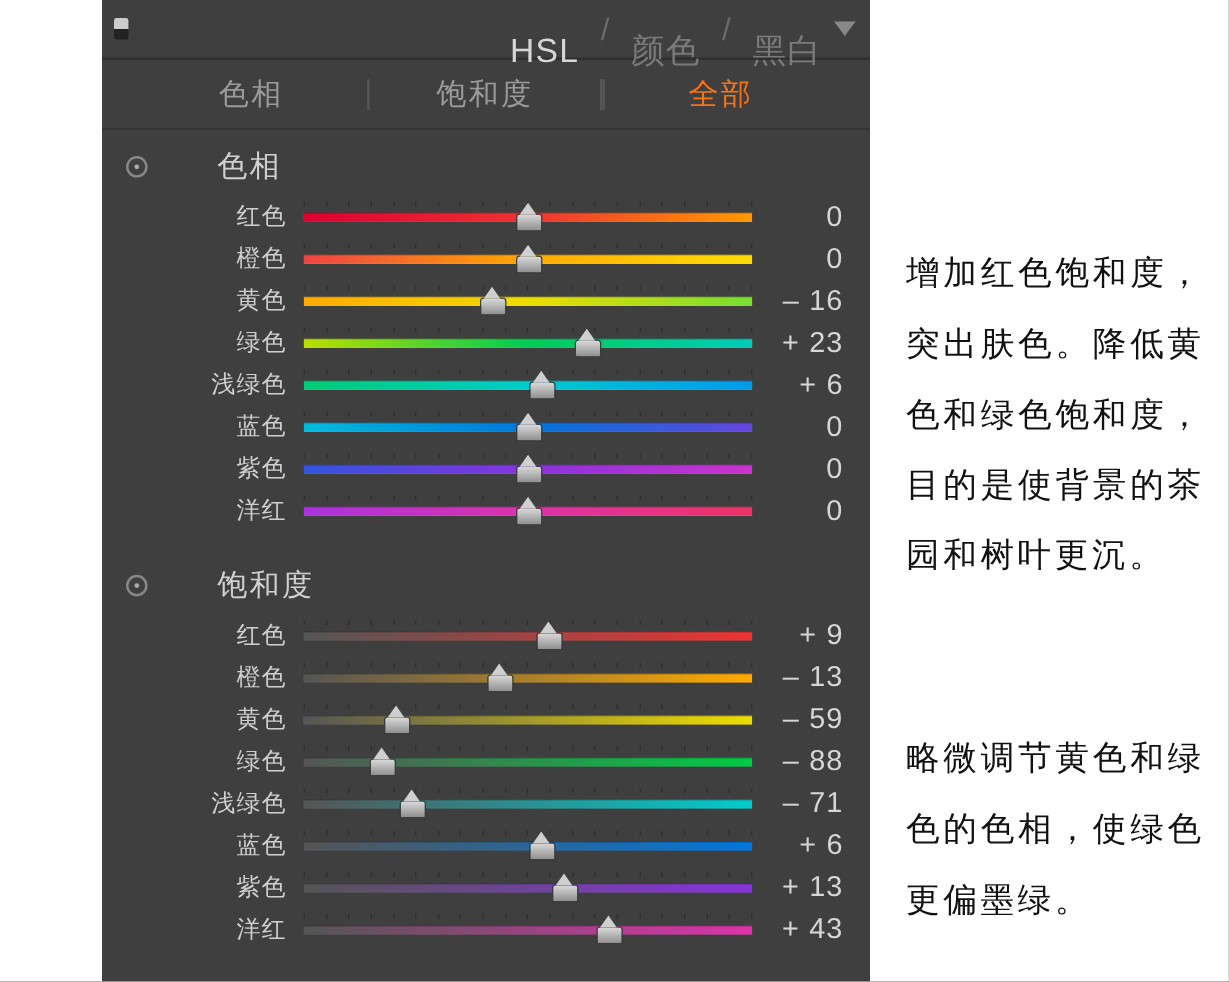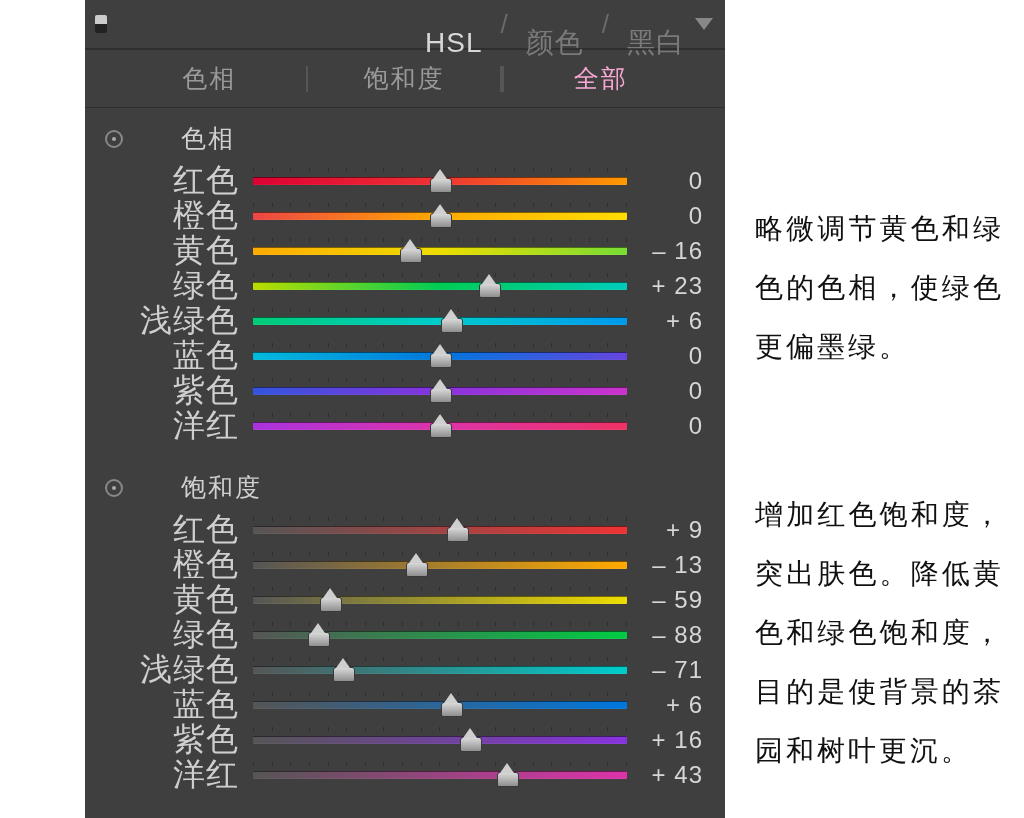--- a/index.html
+++ b/index.html
@@ -55,21 +55,21 @@
     border-bottom: 1px solid #2f2f2f;
   }
   .tab {
     flex: 1;
     text-align: center;
     font-size: 25px;
     color: #9a9a9a;
     cursor: pointer;
     letter-spacing: 2px;
   }
-  .tab.active { color: #f9a8d4; }
+  .tab.active { color: #f97316; }
   .tab-sep { width: 2px; height: 26px; background: #565656; }
 
   .sections { padding: 8px 18px 0 18px; }
   .section { margin-bottom: 22px; }
   .section-head {
     display: flex; align-items: center;
     padding: 6px 0 8px 0;
   }
   .target-dot {
     width: 18px; height: 18px; border-radius: 50%;
@@ -83,21 +83,21 @@
     transform:translate(-50%,-50%);
   }
   .section-title { font-size: 25px; color: #d0d0d0; letter-spacing: 2px;}
 
   .slider-row {
     display: flex; align-items: center;
     height: 35px;
   }
   .row-label {
     width: 150px; text-align: right;
-    font-size: 32px; color: #cfcfcf; letter-spacing: 1px;
+    font-size: 20px; color: #cfcfcf; letter-spacing: 1px;
     padding-right: 14px;
   }
   .track-wrap {
     flex: 1; position: relative; height: 26px;
     display:flex; align-items:center;
   }
   .ticks {
     position:absolute; top:0; left:0; right:0; height:6px;
     display:flex; justify-content:space-between;
     opacity:0.25;
@@ -663,21 +663,21 @@
               <span></span>
               <span></span>
               <span></span>
               <span></span>
               <span></span>
               <span></span>
             </div>
             <div class="track g-s-purple"></div>
             <div class="thumb" style="left: 58%;"></div>
           </div>
-          <div class="value">+ 16</div>
+          <div class="value">+ 13</div>
         </div>
         <div class="slider-row">
           <div class="row-label">洋红</div>
           <div class="track-wrap">
             <div class="ticks">
               <span></span>
               <span></span>
               <span></span>
               <span></span>
               <span></span>
@@ -701,15 +701,15 @@
             <div class="track g-s-magenta"></div>
             <div class="thumb" style="left: 68%;"></div>
           </div>
           <div class="value">+ 43</div>
         </div>
       </div>
     </div>
 </div>
 
 <div class="notes" id="notes">
+    <div class="note">增加红色饱和度，突出肤色。降低黄色和绿色饱和度，目的是使背景的茶园和树叶更沉。</div>
     <div class="note">略微调节黄色和绿色的色相，使绿色更偏墨绿。</div>
-    <div class="note">增加红色饱和度，突出肤色。降低黄色和绿色饱和度，目的是使背景的茶园和树叶更沉。</div>
   </div>
 
 </body></html>

